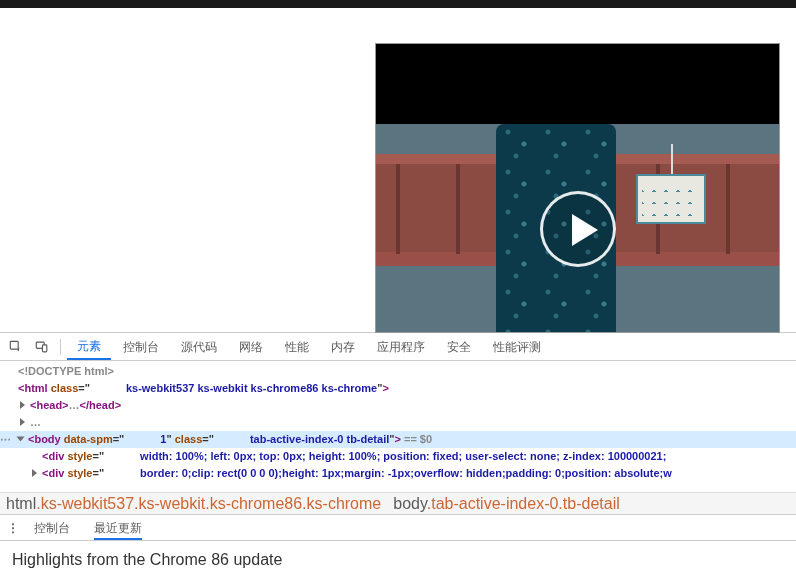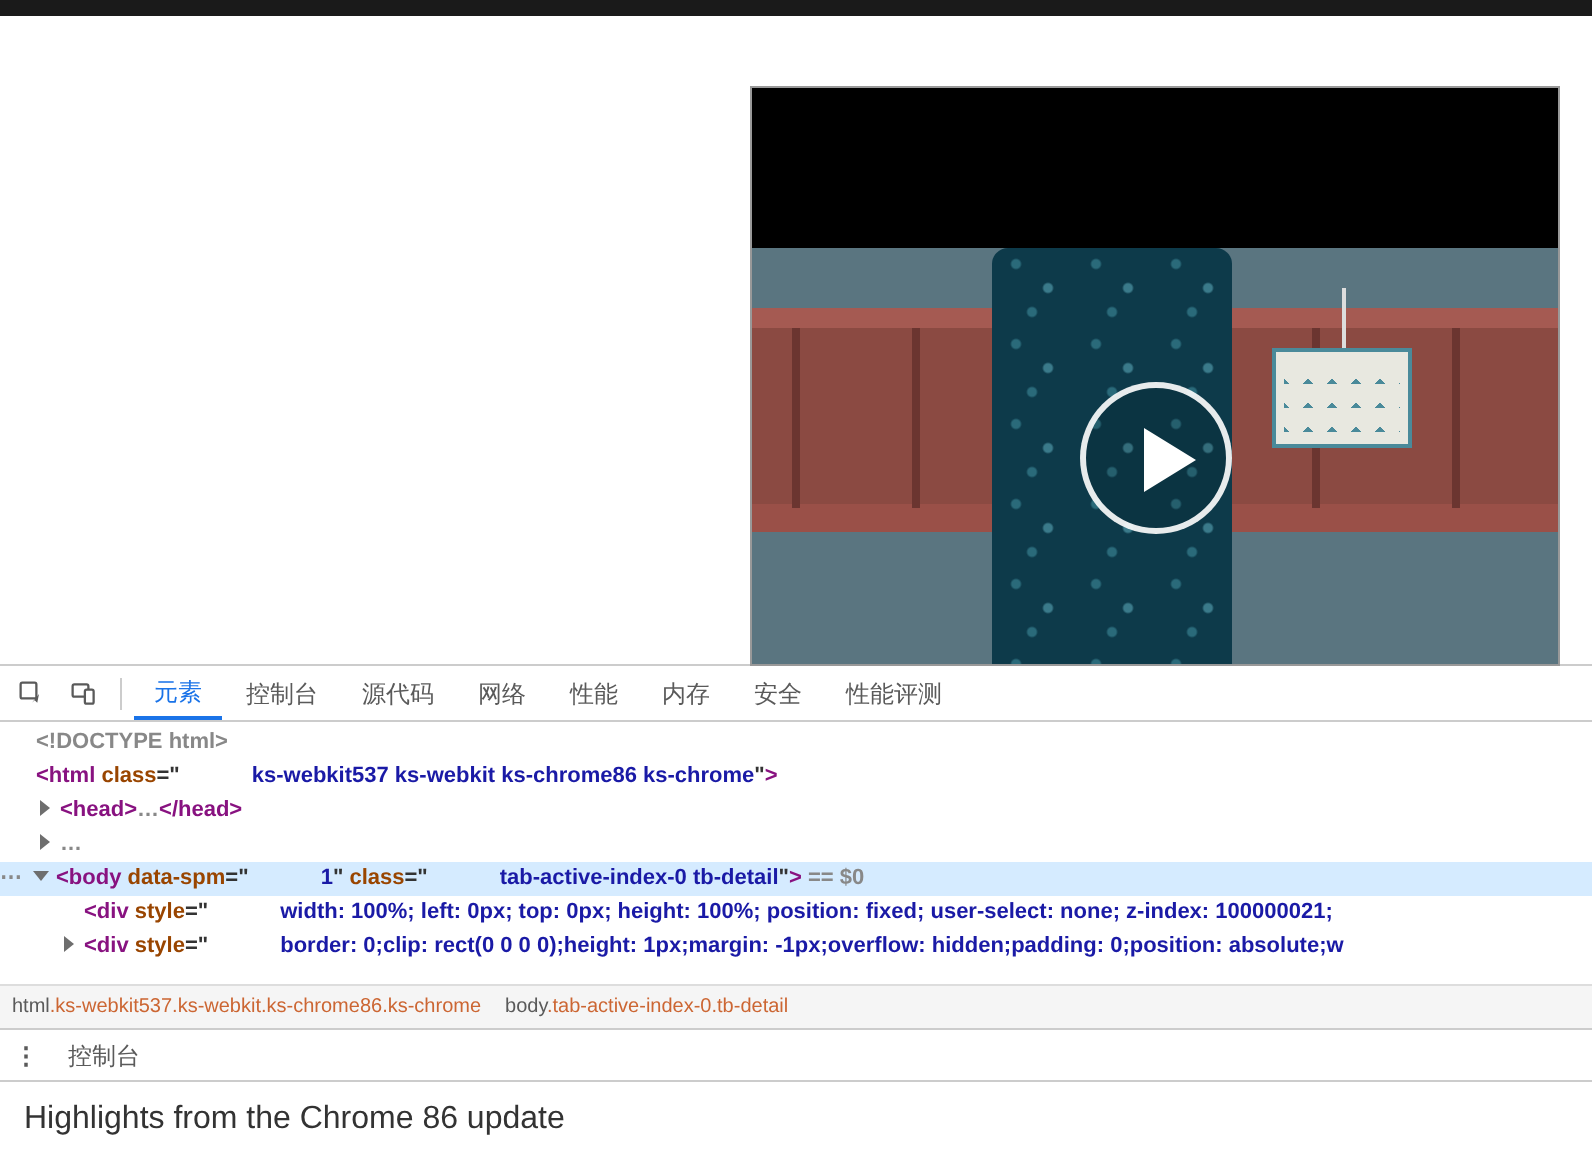--- a/index.html
+++ b/index.html
@@ -34,21 +34,21 @@
 .dom-line.sel::before{content:"";position:absolute;left:0;width:8px;top:0;bottom:0;}
 .caret{display:inline-block;width:10px;color:#6e6e6e;}
 .tri{display:inline-block;width:0;height:0;margin-right:2px;border-top:4px solid transparent;border-bottom:4px solid transparent;border-left:5px solid #6e6e6e;}
 .tri.open{transform:rotate(90deg);}
 c-t{color:#881280;}
 c-a{color:#994500;}
 c-v{color:#1a1aa6;margin-left:36px;}
 c-c{color:#236e25;}
 c-g{color:#888;}
 .selmark{color:#888;}
-.dt-crumbs{height:22px;border-top:1px solid #ddd;display:flex;align-items:center;padding:0 6px;font-size:10px;background:#f5f5f5;gap:12px;}
+.dt-crumbs{height:22px;border-top:1px solid #ddd;display:flex;align-items:center;padding:0 6px;font-size:16px;background:#f5f5f5;gap:12px;}
 .crumb{color:#5a5a5a;}
 .crumb .cls{color:#c63;}
 .dt-drawer{height:62px;border-top:1px solid #ccc;}
 .dr-tabs{height:26px;display:flex;align-items:center;border-bottom:1px solid #ccc;padding-left:4px;}
 .dr-dots{width:18px;text-align:center;color:#5a5a5a;font-weight:bold;cursor:pointer;}
 .dr-tab{padding:0 12px;height:26px;line-height:26px;color:#5a5a5a;cursor:pointer;font-size:12px;}
 .dr-tab.active{text-decoration:underline;text-underline-offset:6px;text-decoration-color:#1a73e8;text-decoration-thickness:2px;}
 .dr-body{padding:10px 12px;font-size:16px;color:#333;}
 </style>
 </head>
@@ -89,20 +89,21 @@
           <rect x="8.5" y="5.5" width="5" height="8" rx="1" fill="#fff"></rect>
         </svg>
     </span>
     <span style="width:1px;height:16px;background:#ccc;margin:0 4px"></span>
     <span class="dt-tab active">元素</span>
     <span class="dt-tab">控制台</span>
     <span class="dt-tab">源代码</span>
     <span class="dt-tab">网络</span>
     <span class="dt-tab">性能</span>
     <span class="dt-tab">内存</span>
+    <span class="dt-tab">应用程序</span>
     <span class="dt-tab">安全</span>
     <span class="dt-tab">性能评测</span>
   </div>
 
   <div class="dt-dom">
     <div class="dom-line"><span class="caret"></span><c-g>&lt;!DOCTYPE html&gt;</c-g></div>
     <div class="dom-line"><span class="caret"></span><c-t>&lt;html</c-t> <c-a>class</c-a>="<c-v>ks-webkit537 ks-webkit ks-chrome86 ks-chrome</c-v>"<c-t>&gt;</c-t></div>
     <div class="dom-line i1"><span class="caret"><span class="tri"></span></span><c-t>&lt;head&gt;</c-t><c-g>…</c-g><c-t>&lt;/head&gt;</c-t></div>
     <div class="dom-line i1"><span class="caret"><span class="tri"></span></span><c-g>…</c-g></div>
     <div class="dom-line sel"><c-g style="position:absolute;left:0">⋯</c-g><span style="padding-left:10px"><span class="caret"><span class="tri open"></span></span><c-t>&lt;body</c-t> <c-a>data-spm</c-a>="<c-v>1</c-v>" <c-a>class</c-a>="<c-v>tab-active-index-0 tb-detail</c-v>"<c-t>&gt;</c-t><span class="selmark"> == $0</span></span></div>
@@ -113,16 +114,17 @@
 
   <div class="dt-crumbs">
     <span class="crumb"><span>html</span><span class="cls">.ks-webkit537.ks-webkit.ks-chrome86.ks-chrome</span></span>
     <span class="crumb"><span>body</span><span class="cls">.tab-active-index-0.tb-detail</span></span>
   </div>
 
   <div class="dt-drawer">
     <div class="dr-tabs">
       <span class="dr-dots">⋮</span>
       <span class="dr-tab">控制台</span>
+      <span class="dr-tab active">最近更新</span>
     </div>
     <div class="dr-body">Highlights from the Chrome 86 update</div>
   </div>
 </div>
 
 </body></html>

